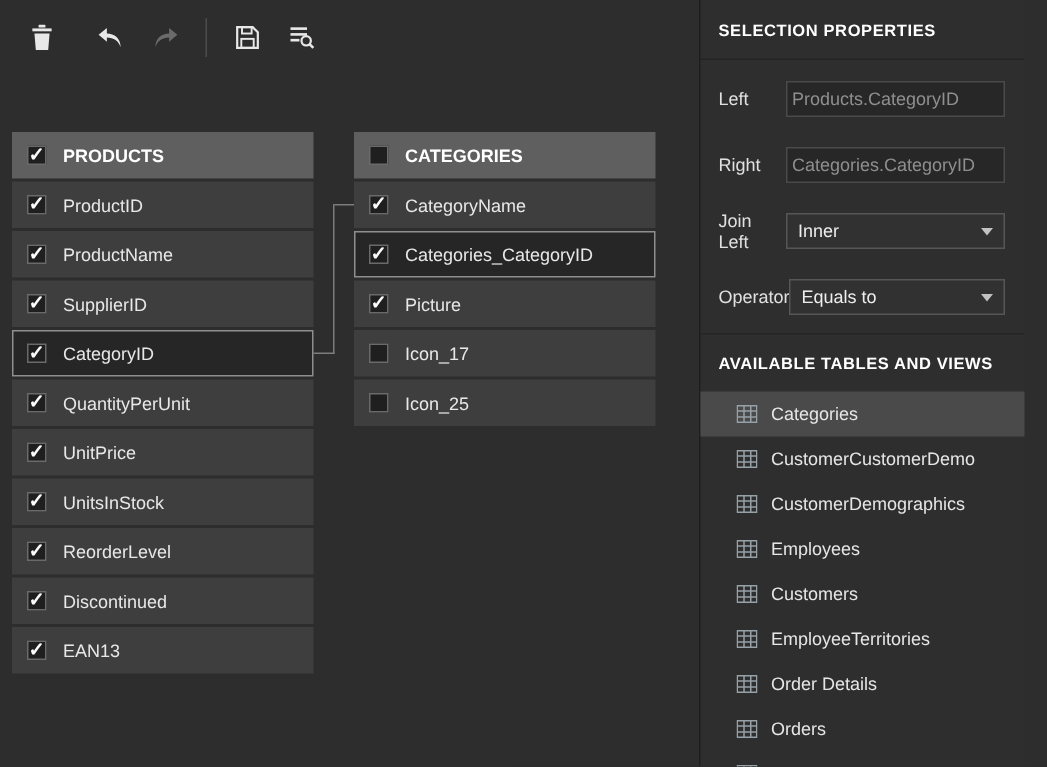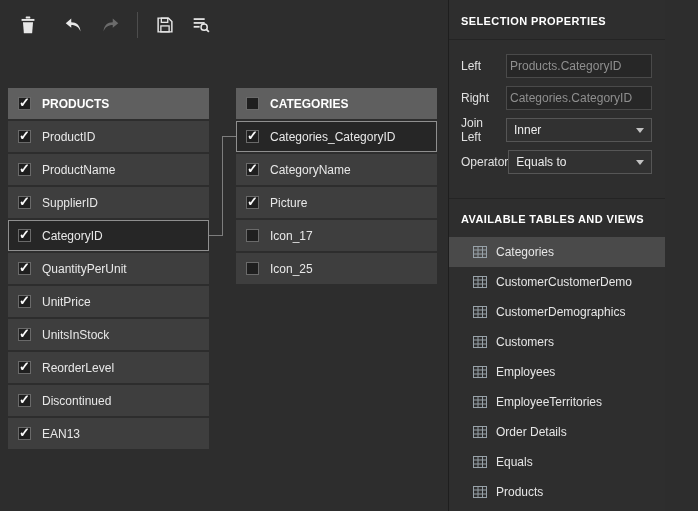--- a/index.html
+++ b/index.html
@@ -48,31 +48,31 @@
   .field-row.checked > .checkbox::after {
     content:"\2713"; position:absolute; left:0px; top:-3px;
     font-size:13px; font-weight:bold; color:#fbfbfb;
   }
 
   
   .connector { position:absolute; background:#7d7d7d; }
 
   
   .right-panel {
-    position:absolute; left:448px; top:0; width:217px; height:511px;
+    position:absolute; left:466px; top:0; width:217px; height:511px;
     background:#2e2e2e; border-left:1px solid #1e1e1e;
   }
   .panel-title {
     padding:15px 12px 12px 12px; font-size:11px; font-weight:bold;
     color:#ffffff; letter-spacing:0.4px;
   }
   .props { padding:14px 13px 12px 12px; border-bottom:1px solid #242424; }
   .sel-title { border-bottom:1px solid #242424; }
-  .prop-row { display:flex; align-items:center; height:24px; margin-bottom:8px; }
-  .prop-row:last-child { margin-bottom:12px;justify-content:center; }
+  .prop-row { display:flex; align-items:center; height:24px; margin-bottom:20px; }
+  .prop-row:last-child { margin-bottom:0;justify-content:center; }
   .prop-label { flex:1; font-size:12px; color:#e0e0e0; }
   .prop-input {
     width:146px; height:24px; background:#272727; border:1px solid #4a4a4a;
     color:#8f8f8f; font-size:12px; padding:0 3px; font-family:inherit;
   }
   .prop-select {
     width:146px; height:24px; background:#313131; border:1px solid #565656;
     color:#ededed; font-size:12px; padding:0 7px;
     display:flex; align-items:center; justify-content:space-between; cursor:pointer;
   }
@@ -191,27 +191,27 @@
       </div>
   </div>
 
   <div class="field-table categories-pos">
     <div class="table-header">
       <span class="checkbox"></span>
       <span>CATEGORIES</span>
     </div>
     <div>
 
-    <div class="field-row checked selected">
+    <div class="field-row checked">
+          <span class="checkbox"></span>
+          <span>CategoryName</span>
+        </div>
+        <div class="field-row checked selected">
           <span class="checkbox"></span>
           <span>Categories_CategoryID</span>
-        </div>
-        <div class="field-row checked">
-          <span class="checkbox"></span>
-          <span>CategoryName</span>
         </div>
         <div class="field-row checked">
           <span class="checkbox"></span>
           <span>Picture</span>
         </div>
         <div class="field-row">
           <span class="checkbox"></span>
           <span>Icon_17</span>
         </div>
         <div class="field-row">
@@ -296,44 +296,44 @@
         <div class="table-item">
           <span class="grid-icon">
             <svg width="14" height="12" viewBox="0 0 14 12">
               <rect x="0.5" y="0.5" width="13" height="11" fill="none" stroke="currentColor"></rect>
               <line x1="0.5" y1="4" x2="13.5" y2="4" stroke="currentColor"></line>
               <line x1="0.5" y1="8" x2="13.5" y2="8" stroke="currentColor"></line>
               <line x1="5" y1="0.5" x2="5" y2="11.5" stroke="currentColor"></line>
               <line x1="9.5" y1="0.5" x2="9.5" y2="11.5" stroke="currentColor"></line>
             </svg>
           </span>
+          <span>Employees</span>
+        </div>
+        <div class="table-item">
+          <span class="grid-icon">
+            <svg width="14" height="12" viewBox="0 0 14 12">
+              <rect x="0.5" y="0.5" width="13" height="11" fill="none" stroke="currentColor"></rect>
+              <line x1="0.5" y1="4" x2="13.5" y2="4" stroke="currentColor"></line>
+              <line x1="0.5" y1="8" x2="13.5" y2="8" stroke="currentColor"></line>
+              <line x1="5" y1="0.5" x2="5" y2="11.5" stroke="currentColor"></line>
+              <line x1="9.5" y1="0.5" x2="9.5" y2="11.5" stroke="currentColor"></line>
+            </svg>
+          </span>
           <span>Customers</span>
         </div>
         <div class="table-item">
           <span class="grid-icon">
             <svg width="14" height="12" viewBox="0 0 14 12">
               <rect x="0.5" y="0.5" width="13" height="11" fill="none" stroke="currentColor"></rect>
               <line x1="0.5" y1="4" x2="13.5" y2="4" stroke="currentColor"></line>
               <line x1="0.5" y1="8" x2="13.5" y2="8" stroke="currentColor"></line>
               <line x1="5" y1="0.5" x2="5" y2="11.5" stroke="currentColor"></line>
               <line x1="9.5" y1="0.5" x2="9.5" y2="11.5" stroke="currentColor"></line>
             </svg>
           </span>
-          <span>Employees</span>
-        </div>
-        <div class="table-item">
-          <span class="grid-icon">
-            <svg width="14" height="12" viewBox="0 0 14 12">
-              <rect x="0.5" y="0.5" width="13" height="11" fill="none" stroke="currentColor"></rect>
-              <line x1="0.5" y1="4" x2="13.5" y2="4" stroke="currentColor"></line>
-              <line x1="0.5" y1="8" x2="13.5" y2="8" stroke="currentColor"></line>
-              <line x1="5" y1="0.5" x2="5" y2="11.5" stroke="currentColor"></line>
-              <line x1="9.5" y1="0.5" x2="9.5" y2="11.5" stroke="currentColor"></line>
-            </svg>
-          </span>
           <span>EmployeeTerritories</span>
         </div>
         <div class="table-item">
           <span class="grid-icon">
             <svg width="14" height="12" viewBox="0 0 14 12">
               <rect x="0.5" y="0.5" width="13" height="11" fill="none" stroke="currentColor"></rect>
               <line x1="0.5" y1="4" x2="13.5" y2="4" stroke="currentColor"></line>
               <line x1="0.5" y1="8" x2="13.5" y2="8" stroke="currentColor"></line>
               <line x1="5" y1="0.5" x2="5" y2="11.5" stroke="currentColor"></line>
               <line x1="9.5" y1="0.5" x2="9.5" y2="11.5" stroke="currentColor"></line>
@@ -344,21 +344,21 @@
         <div class="table-item">
           <span class="grid-icon">
             <svg width="14" height="12" viewBox="0 0 14 12">
               <rect x="0.5" y="0.5" width="13" height="11" fill="none" stroke="currentColor"></rect>
               <line x1="0.5" y1="4" x2="13.5" y2="4" stroke="currentColor"></line>
               <line x1="0.5" y1="8" x2="13.5" y2="8" stroke="currentColor"></line>
               <line x1="5" y1="0.5" x2="5" y2="11.5" stroke="currentColor"></line>
               <line x1="9.5" y1="0.5" x2="9.5" y2="11.5" stroke="currentColor"></line>
             </svg>
           </span>
-          <span>Equals</span>
+          <span>Orders</span>
         </div>
         <div class="table-item">
           <span class="grid-icon">
             <svg width="14" height="12" viewBox="0 0 14 12">
               <rect x="0.5" y="0.5" width="13" height="11" fill="none" stroke="currentColor"></rect>
               <line x1="0.5" y1="4" x2="13.5" y2="4" stroke="currentColor"></line>
               <line x1="0.5" y1="8" x2="13.5" y2="8" stroke="currentColor"></line>
               <line x1="5" y1="0.5" x2="5" y2="11.5" stroke="currentColor"></line>
               <line x1="9.5" y1="0.5" x2="9.5" y2="11.5" stroke="currentColor"></line>
             </svg>

